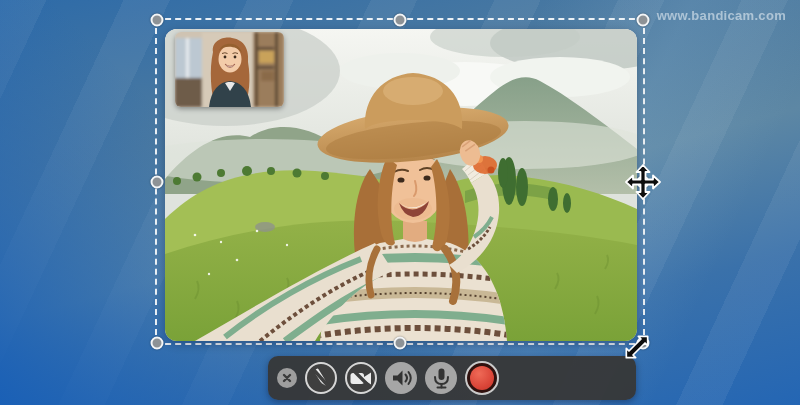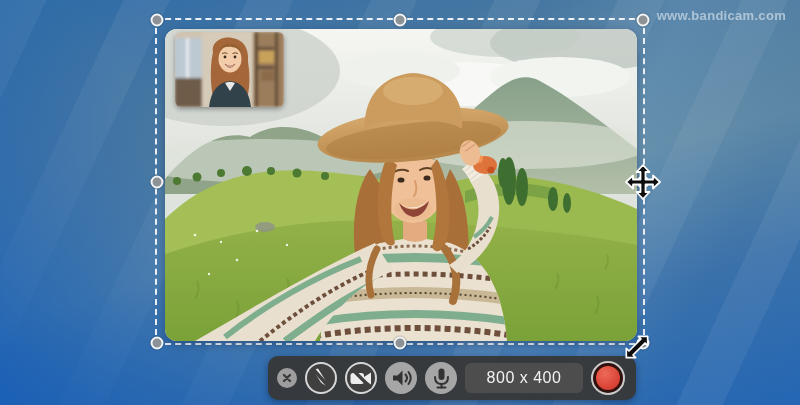--- a/index.html
+++ b/index.html
@@ -291,19 +291,18 @@
 
     <button class="btn btn-on">
       <svg width="28" height="28" viewBox="0 0 28 28">
         <rect x="11.5" y="4.5" width="6" height="11.5" rx="3" fill="#333333"></rect>
         <path d="M8 13 Q8 20 14.5 20 Q21 20 21 13" stroke="#333333" stroke-width="2" fill="none" stroke-linecap="round"></path>
         <line x1="14.5" y1="20" x2="14.5" y2="23.5" stroke="#333333" stroke-width="2" stroke-linecap="round"></line>
         <line x1="10.5" y1="23.5" x2="18.5" y2="23.5" stroke="#333333" stroke-width="2" stroke-linecap="round"></line>
       </svg>
     </button>
 
-    <div class="sizebox">800 x 400</div>
 
     <button class="btn btn-record">
       <div class="record-inner"></div>
     </button>
   </div>
 </div>
 
 </body></html>

